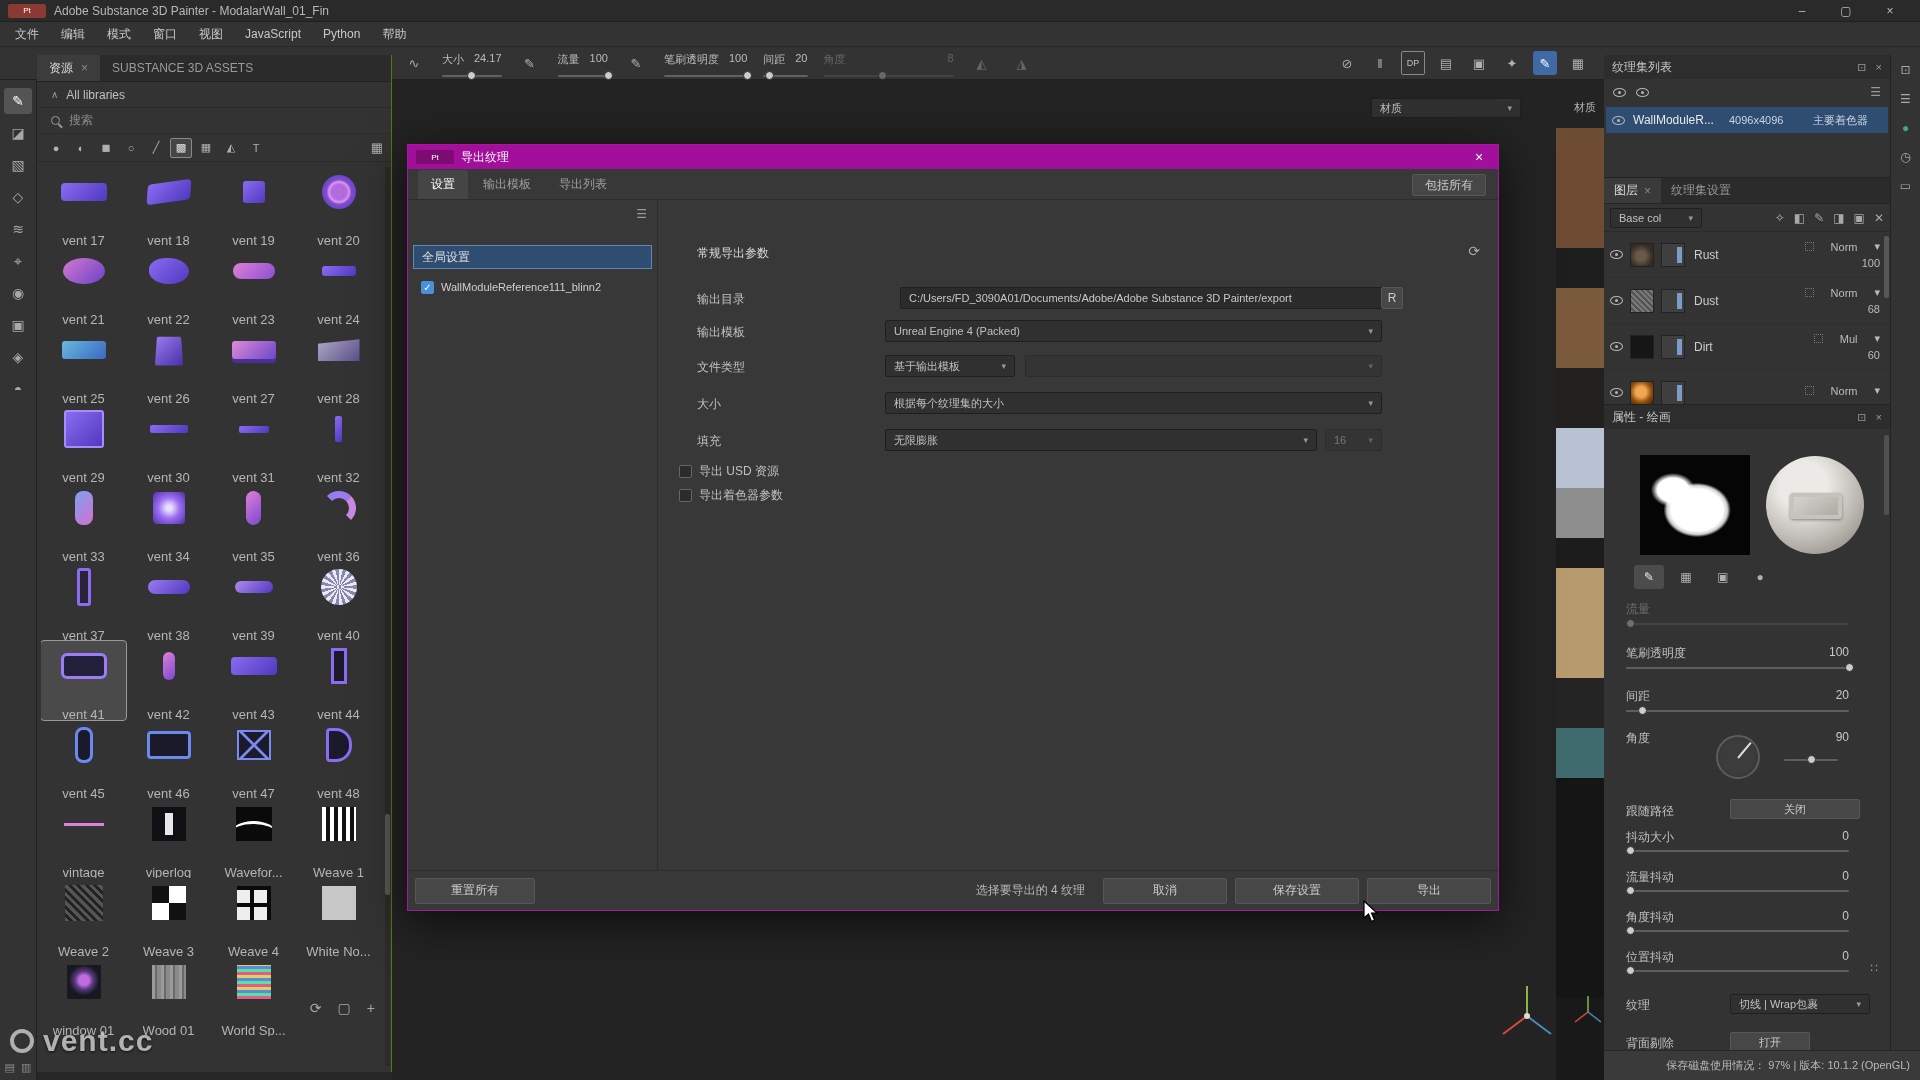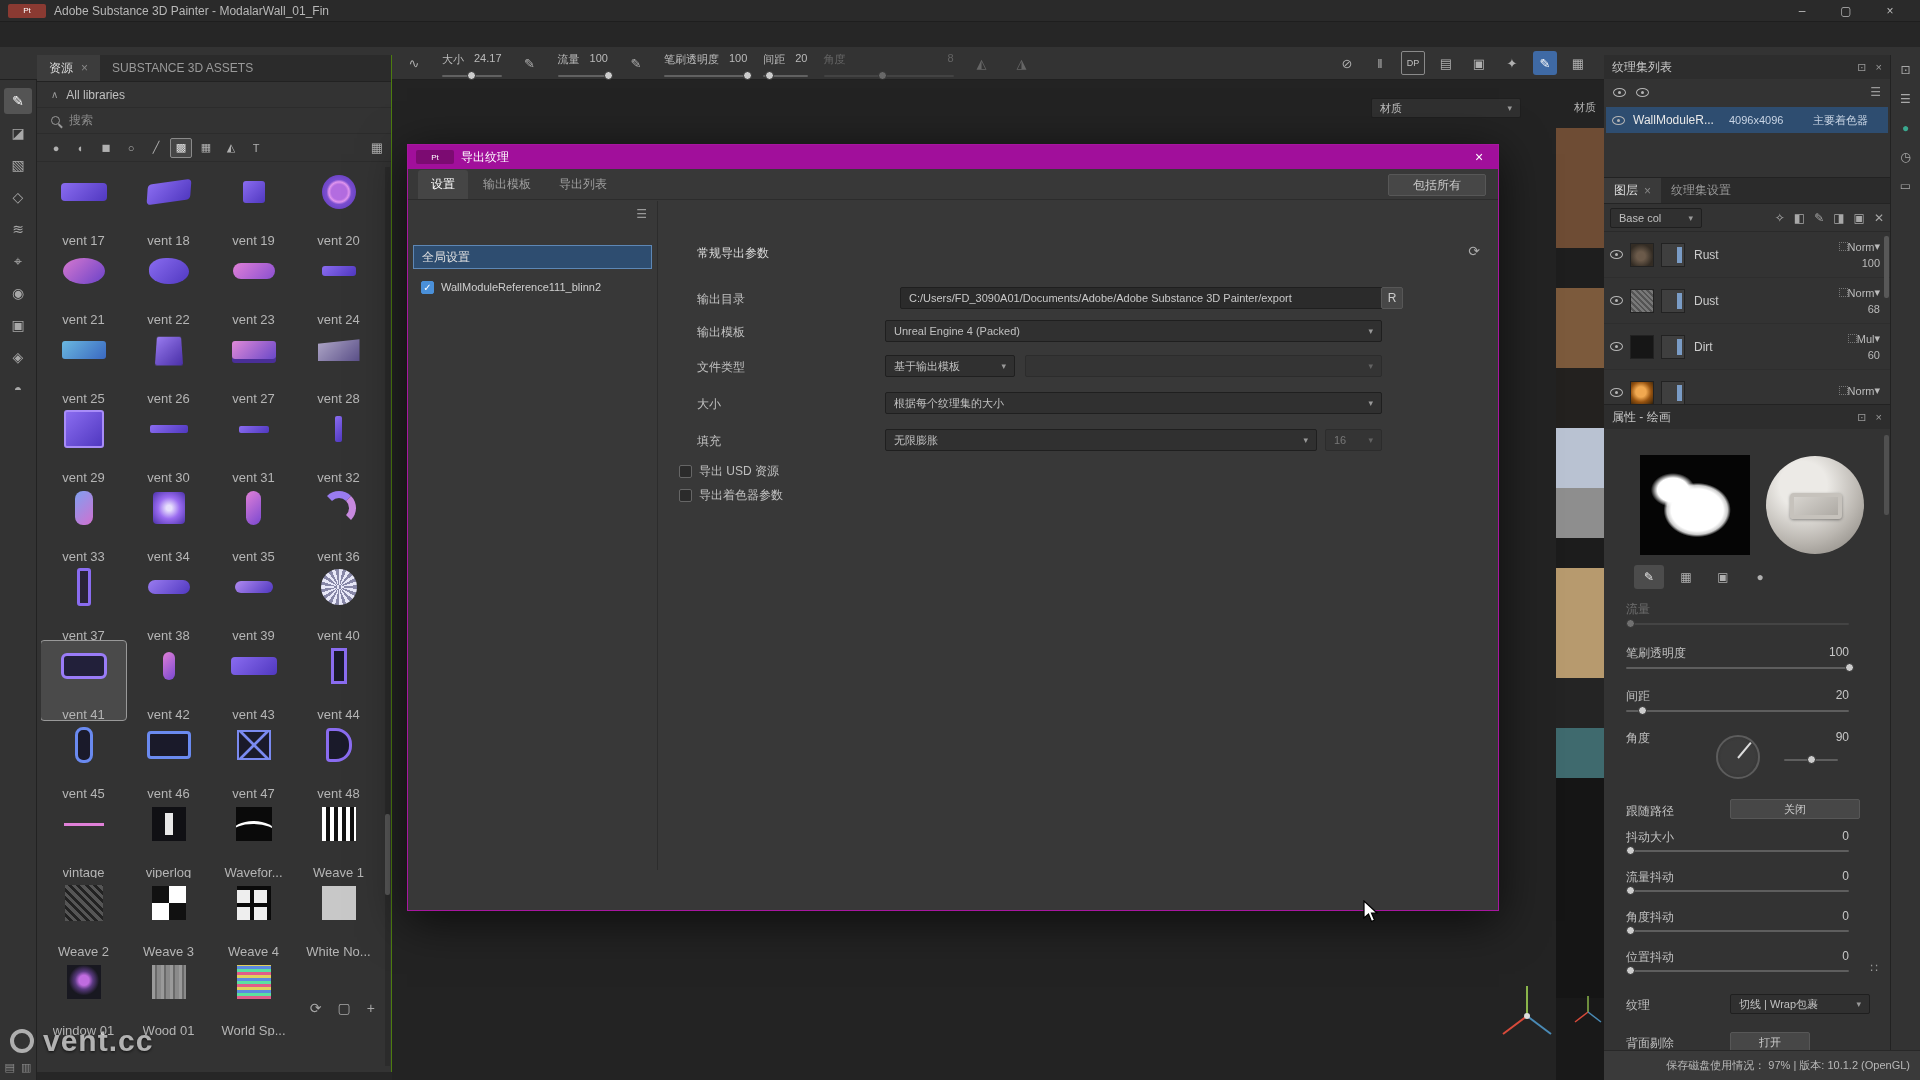--- a/index.html
+++ b/index.html
@@ -113,21 +113,21 @@
 .gizmo{position:absolute}
 
 
 #dialog{position:absolute;left:407px;top:144px;width:1092px;height:767px;background:#383838;border:1px solid #a816a0;box-shadow:0 10px 44px rgba(0,0,0,.65);z-index:40}
 .dlg-title{height:24px;background:#a10f9b;display:flex;align-items:center;padding:0 8px;color:#fff}
 .dlg-title .t{margin-left:7px}
 .dlg-close{margin-left:auto;width:22px;text-align:center;font-size:14px}
 .dlg-tabs{height:31px;display:flex;align-items:flex-end;padding-left:10px;gap:2px;border-bottom:1px solid #2c2c2c;position:relative}
 .dtab{padding:6px 13px;color:#9f9f9f}
 .dtab.active{color:#fff;background:#454545;border-radius:3px 3px 0 0}
-.inc-all{position:absolute;right:12px;top:5px;height:22px;padding:0 24px}
+.inc-all{position:absolute;right:12px;top:5px;height:22px;padding:0 12px}
 .btn{background:#474747;border:1px solid #575757;border-radius:2px;color:#ccc;display:flex;align-items:center;justify-content:center;font-size:12px}
 .dlg-body{position:absolute;top:56px;left:0;right:0;bottom:40px}
 .dlg-left{position:absolute;left:0;top:0;width:250px;bottom:0;border-right:1px solid #2c2c2c}
 .dlg-sort{position:absolute;right:10px;top:6px;color:#999}
 .row-global{position:absolute;left:5px;right:5px;top:44px;height:24px;background:#2e4d70;border:1px solid #5d87b5;display:flex;align-items:center;padding-left:8px;color:#e0e0e0}
 .row-ts{position:absolute;left:5px;right:5px;top:74px;height:24px;display:flex;align-items:center;gap:7px;padding-left:8px;color:#cfcfcf}
 .cb{width:13px;height:13px;border-radius:2px;background:#2b2b2b;border:1px solid #666;display:flex;align-items:center;justify-content:center;font-size:10px;color:#fff;flex:none}
 .cb.on{background:#4a90d9;border-color:#4a90d9}
 .cb.on::after{content:'✓'}
 .dlg-right{position:absolute;left:250px;top:0;right:0;bottom:0}
@@ -165,21 +165,21 @@
 .lrow{height:46px;display:flex;align-items:center;border-bottom:1px solid #2e2e2e;padding-left:6px;position:relative}
 .lth{width:24px;height:24px;border:1px solid #222;margin-left:7px;flex:none}
 .m0{background:radial-gradient(circle at 45% 55%,#6b5a4a 25%,#332c24 70%)}
 .m1{background:repeating-linear-gradient(45deg,#787878 0 2px,#545454 2px 4px)}
 .m2{background:#161616}
 .m3{background:radial-gradient(circle at 45% 45%,#f0a850 30%,#96520f 60%,#30200a 100%)}
 .chn{position:relative;background:#3f3f3f}
 .chn::after{content:'';position:absolute;right:2px;top:3px;bottom:3px;width:5px;background:#7a9cc6}
 .lname{margin-left:9px;color:#ccc;flex:1}
 .lr{width:78px;margin-right:10px;display:flex;flex-direction:column;align-items:flex-end;gap:4px}
-.lr .top{display:flex;align-items:center;gap:0;font-size:11px;color:#bbb}
+.lr .top{display:flex;align-items:center;gap:17px;font-size:11px;color:#bbb}
 .dotb{width:9px;height:9px;border:1px dotted #777}
 .lop{font-size:11px;color:#bbb}
 .lsb{position:absolute;right:1px;top:58px;height:62px;width:5px;background:#585858;border-radius:2px}
 #props-panel{position:absolute;left:1604px;top:405px;width:286px;height:645px;background:#333;overflow:hidden;z-index:2}
 .prev1{position:absolute;left:36px;top:50px;width:110px;height:100px;background:#050505;position:absolute}
 .prev1::after{content:'';position:absolute;inset:0;background:radial-gradient(ellipse 42px 34px at 52% 55%,#fff 62%,rgba(255,255,255,.8) 72%,transparent 80%),radial-gradient(ellipse 26px 20px at 30% 35%,#fff 60%,transparent 85%)}
 .prev2{position:absolute;left:156px;top:50px;width:110px;height:100px;display:flex;align-items:center;justify-content:center}
 .sph{width:98px;height:98px;border-radius:50%;background:radial-gradient(circle at 38% 30%,#eceae6 0 26%,#bab6b0 62%,#7e7a74 100%);position:relative}
 .sph::after{content:'';position:absolute;left:24px;top:37px;width:52px;height:26px;border-radius:4px;background:linear-gradient(145deg,#dcd9d4,#a8a49e);box-shadow:inset 0 0 0 4px #c6c2bc,0 1px 3px rgba(0,0,0,.4)}
 #prop-tabs{position:absolute;left:30px;top:160px;display:flex;gap:7px}
@@ -213,20 +213,30 @@
   <div id="titlebar">
     <div class="app-icon">Pt</div>
     <span class="title">Adobe Substance 3D Painter - ModalarWall_01_Fin</span>
     <div class="win-controls">
       <div class="win-btn">–</div>
       <div class="win-btn">▢</div>
       <div class="win-btn">×</div>
     </div>
   </div>
 
+  <div id="menubar">
+      <div class="menu-item">文件</div>
+      <div class="menu-item">编辑</div>
+      <div class="menu-item">模式</div>
+      <div class="menu-item">窗口</div>
+      <div class="menu-item">视图</div>
+      <div class="menu-item">JavaScript</div>
+      <div class="menu-item">Python</div>
+      <div class="menu-item">帮助</div>
+    </div>
 
   <div id="toolbar">
     <div id="tb-main">
       <div class="tb-ic">∿</div>
       <div class="tbp">
         <div class="l">
             <span>大小</span>
             <span>24.17</span>
           </div>
         <div class="slider">
@@ -704,20 +714,27 @@
         <div class="cbrow" style="left:21px;top:262px">
           <span class="cb"></span>
           <span>导出 USD 资源</span>
         </div>
         <div class="cbrow" style="left:21px;top:286px">
           <span class="cb"></span>
           <span>导出着色器参数</span>
         </div>
       </div>
     </div>
+    <div class="dlg-foot">
+      <button class="btn" style="width:120px;height:26px">重置所有</button>
+      <span class="info">选择要导出的 4 纹理</span>
+      <button class="btn bw">取消</button>
+      <button class="btn bw">保存设置</button>
+      <button class="btn bw">导出</button>
+    </div>
   </div>
 
   <div id="ts-panel">
     <div class="phead">
       <span>纹理集列表</span>
       <span class="pops">
         <span>⊡</span>
         <span>×</span>
       </span>
     </div>

